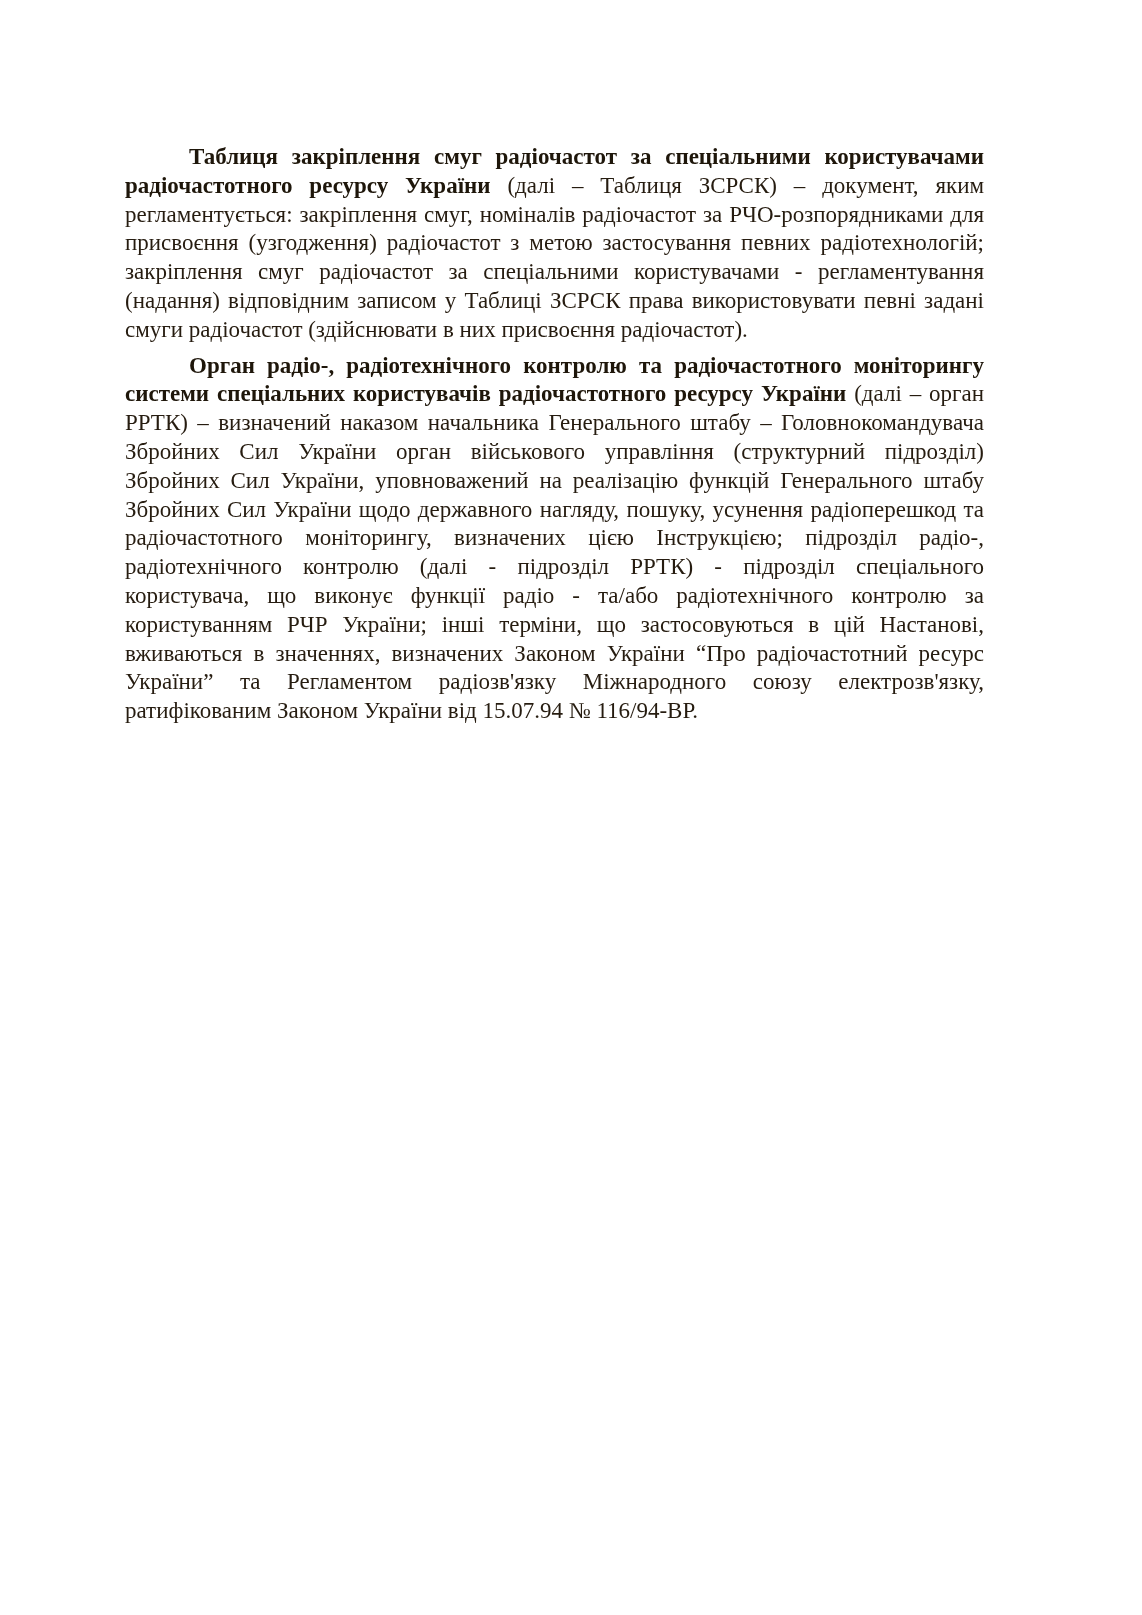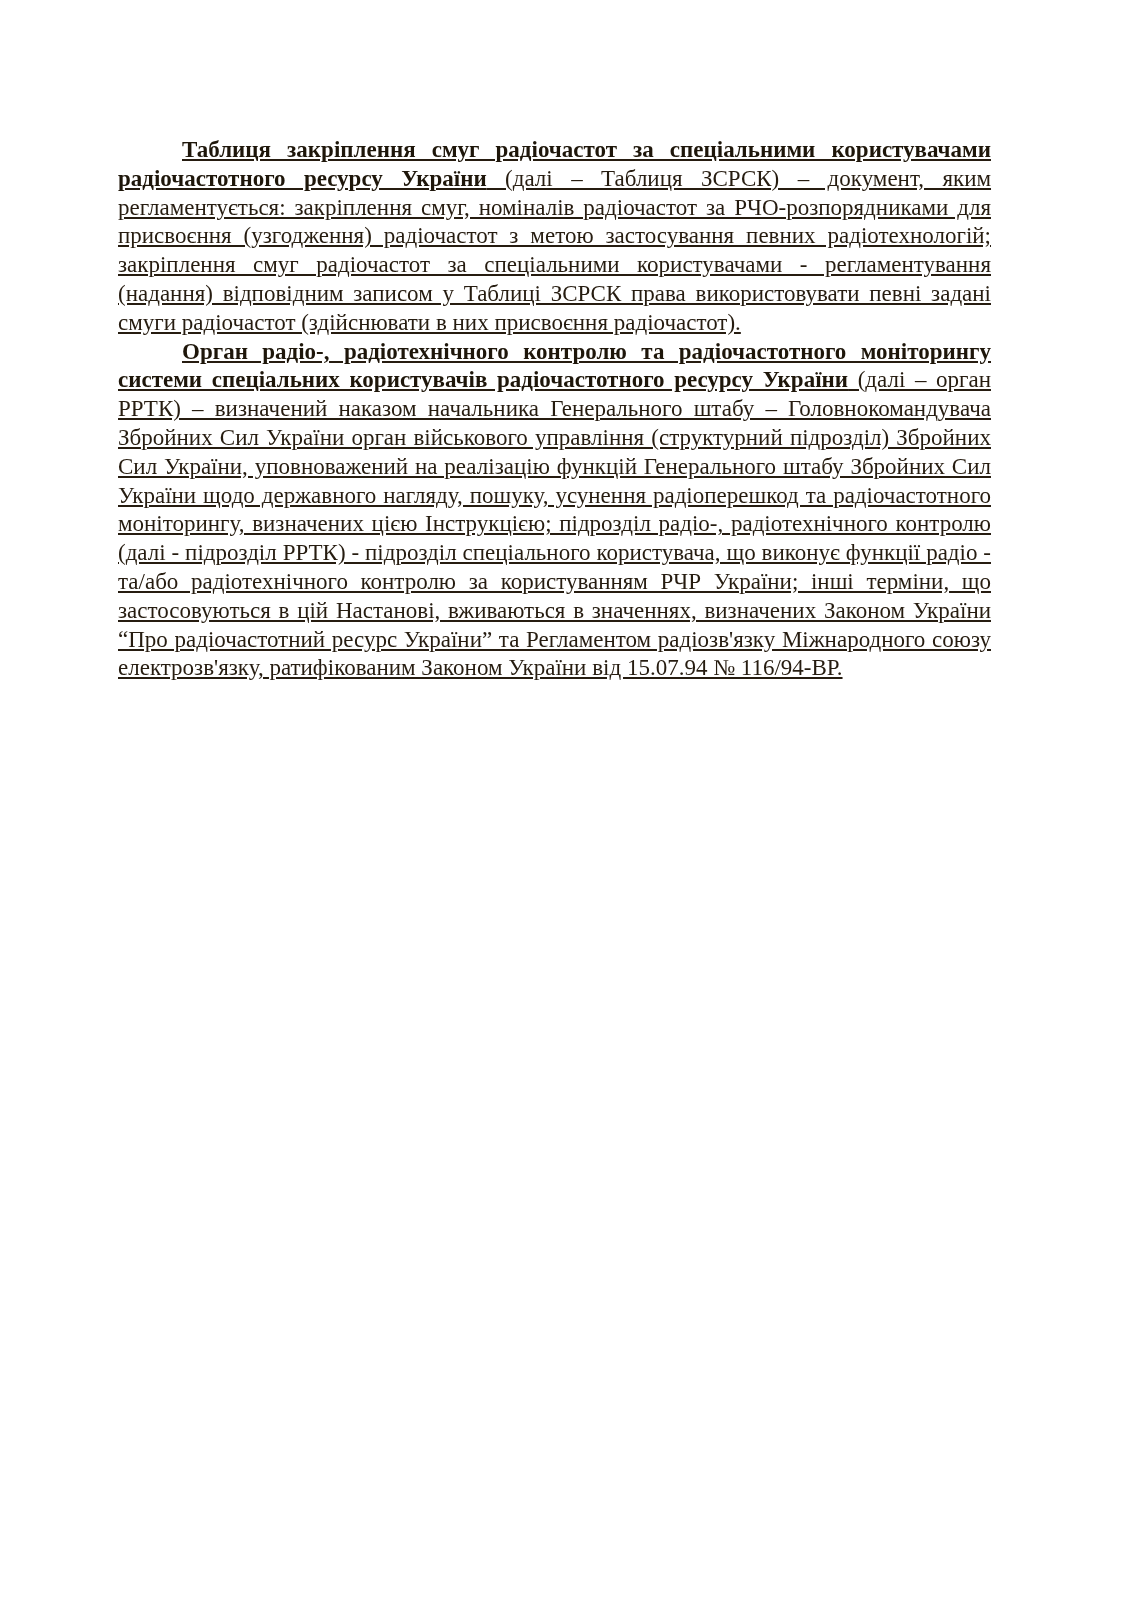--- a/index.html
+++ b/index.html
@@ -18,23 +18,22 @@
       left: 118px;
       top: 136px;
       width: 873px;
       font-family: "Liberation Serif", "DejaVu Serif", serif;
       font-size: 23px;
       line-height: 28.8px;
       color: #261c10;
       text-align: justify;
     }
     .para {
-      margin: 0;
+      margin: 7px;
       text-indent: 64px;
-      text-decoration: underline;
     }
     .term {
       font-weight: bold;
       color: #1e160a;
     }
   </style>
 </head>
 <body>
 
 <div class="page">

